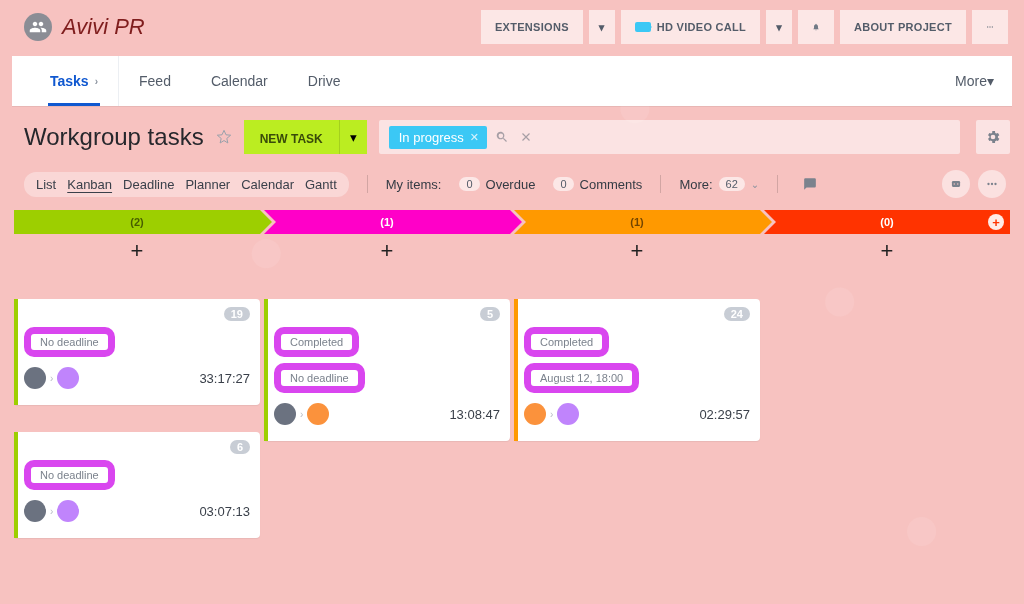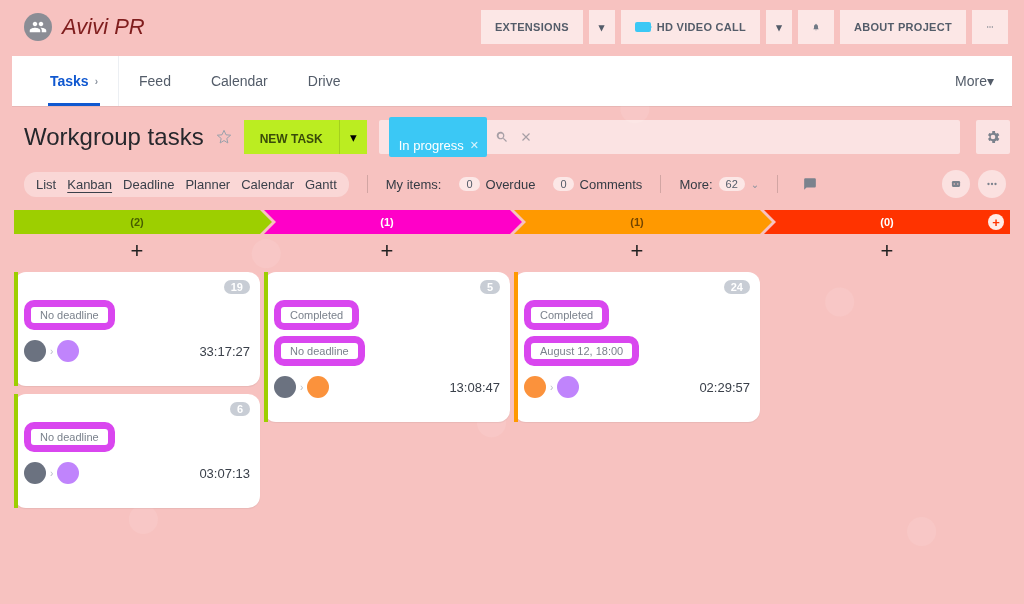--- a/index.html
+++ b/index.html
@@ -34,21 +34,21 @@
 .chev { font-size: 10px; color: #8a929e; margin-left: 6px; }
 .more-tab { margin-left: auto; font-size: 14px; color: #535c69; display: flex; align-items: center; cursor: pointer; }
 
 .page-header { position: relative; display: flex; align-items: center; padding: 14px 14px 6px 24px; gap: 12px; }
 .page-title { font-size: 24px; color: #26272c; font-weight: 300; }
 .star { width: 16px; height: 16px; fill: none; stroke: #9aa1ab; stroke-width: 1.5; cursor: pointer; }
 .new-task-wrap { display: flex; }
 .new-task { background: #bbed21; color: #394b0a; font-weight: 700; font-size: 12px; height: 34px; padding: 12px 16px; border: none; cursor: pointer; }
 .new-task-dd { background: #bbed21; width: 28px; height: 34px; border: none; border-left: 1px solid rgba(0,0,0,.12); cursor: pointer; display:flex;align-items:center;justify-content:center;}
 .search-wrap { flex: 1; background: rgba(255,255,255,.55); height: 34px; display: flex; align-items: center; padding: 0 10px; gap: 8px; border-radius:2px;}
-.chip { background: #3bc8f5; color: #fff; font-size: 13px; padding: 21px 8px 4px 10px; border-radius: 2px; display: flex; align-items: center; gap: 6px; }
+.chip { background: #3bc8f5; color: #fff; font-size: 13px; padding: 4px 8px 4px 10px; border-radius: 2px; display: flex; align-items: center; gap: 6px; }
 .chip .x { font-size: 11px; opacity: .8; cursor: pointer; }
 .search-input { flex: 1; border: none; background: transparent; font-size: 13px; color: #8a929e; outline: none; }
 .search-icons { display: flex; gap: 10px; opacity: .5; }
 .search-icons svg { width: 14px; height: 14px; fill: #535c69; cursor: pointer; }
 .gear-btn { width: 34px; height: 34px; background: rgba(255,255,255,.55); display: flex; align-items: center; justify-content: center; cursor: pointer; margin-left:4px; border-radius:2px;}
 .gear-btn svg { width: 16px; height: 16px; fill: #7b828d; }
 
 .toolbar { position: relative; display: flex; align-items: center; padding: 10px 18px 8px 24px; gap: 18px; font-size: 13px; color: #343b44; }
 .view-tabs { display: flex; gap: 11px; background: rgba(255,255,255,.35); padding: 5px 12px; border-radius: 12px; }
 .view-tab { cursor: pointer; color: #3a404a;}
@@ -73,21 +73,21 @@
 .h0 .arrow { border-left: 12px solid #9dcf00; z-index:2;}
 .h1 .arrow { border-left: 12px solid #ff00c8; z-index:2;}
 .h2 .arrow { border-left: 12px solid #ff9900; z-index:2;}
 .col-header .notch { position:absolute; left:0; top:0; width:0;height:0;border-top:12px solid transparent;border-bottom:12px solid transparent;}
 .h1 .notch{border-left:12px solid #f7c2c0;}
 .h2 .notch{border-left:12px solid #f7c2c0;}
 .h3 .notch{border-left:12px solid #f7c2c0;}
 .add-circle { position:absolute; right:6px; top:4px; width:16px;height:16px;border-radius:50%;background:rgba(255,255,255,.9);display:flex;align-items:center;justify-content:center;font-size:13px;color:#ff3300;font-weight:700;cursor:pointer;}
 .add-row { text-align: center; color: #222; font-size: 22px; font-weight: 300; padding: 4px 0 8px; cursor: pointer; }
 
-.card { background: #fff; border-radius: 12px; margin-bottom: 8px; padding: 8px 10px 24px 10px; position: relative; box-shadow: 0 1px 1px rgba(0,0,0,.06); }
+.card { background: #fff; border-radius: 4px; margin-bottom: 8px; padding: 8px 10px 16px 10px; position: relative; box-shadow: 0 1px 1px rgba(0,0,0,.06); margin-top: 27px; }
 .card .stripe { position: absolute; left: 0; top: 0; bottom: 0; width: 4px; }
 .s-green { background: #9dcf00; }
 .s-orange { background: #ff9900; }
 .card-top { display: flex; justify-content: flex-end; }
 .card-num { background: #c8cdd5; color: #fff; font-size: 11px; font-weight: 700; padding: 1px 7px; border-radius: 9px; }
 .tag-pill { display: inline-block; border: 7px solid #d946ef; color: #7b828d; font-size: 11px; padding: 2px 9px; border-radius: 10px; margin: 6px 4px 0 0; }
 .card-bottom { display: flex; align-items: center; justify-content: space-between; margin-top: 10px; }
 .avatars { display: flex; align-items: center; gap: 4px; }
 .avatar { width: 22px; height: 22px; border-radius: 50%; background: #6b7280; }
 .avatar.a2 { background: #c084fc; }

